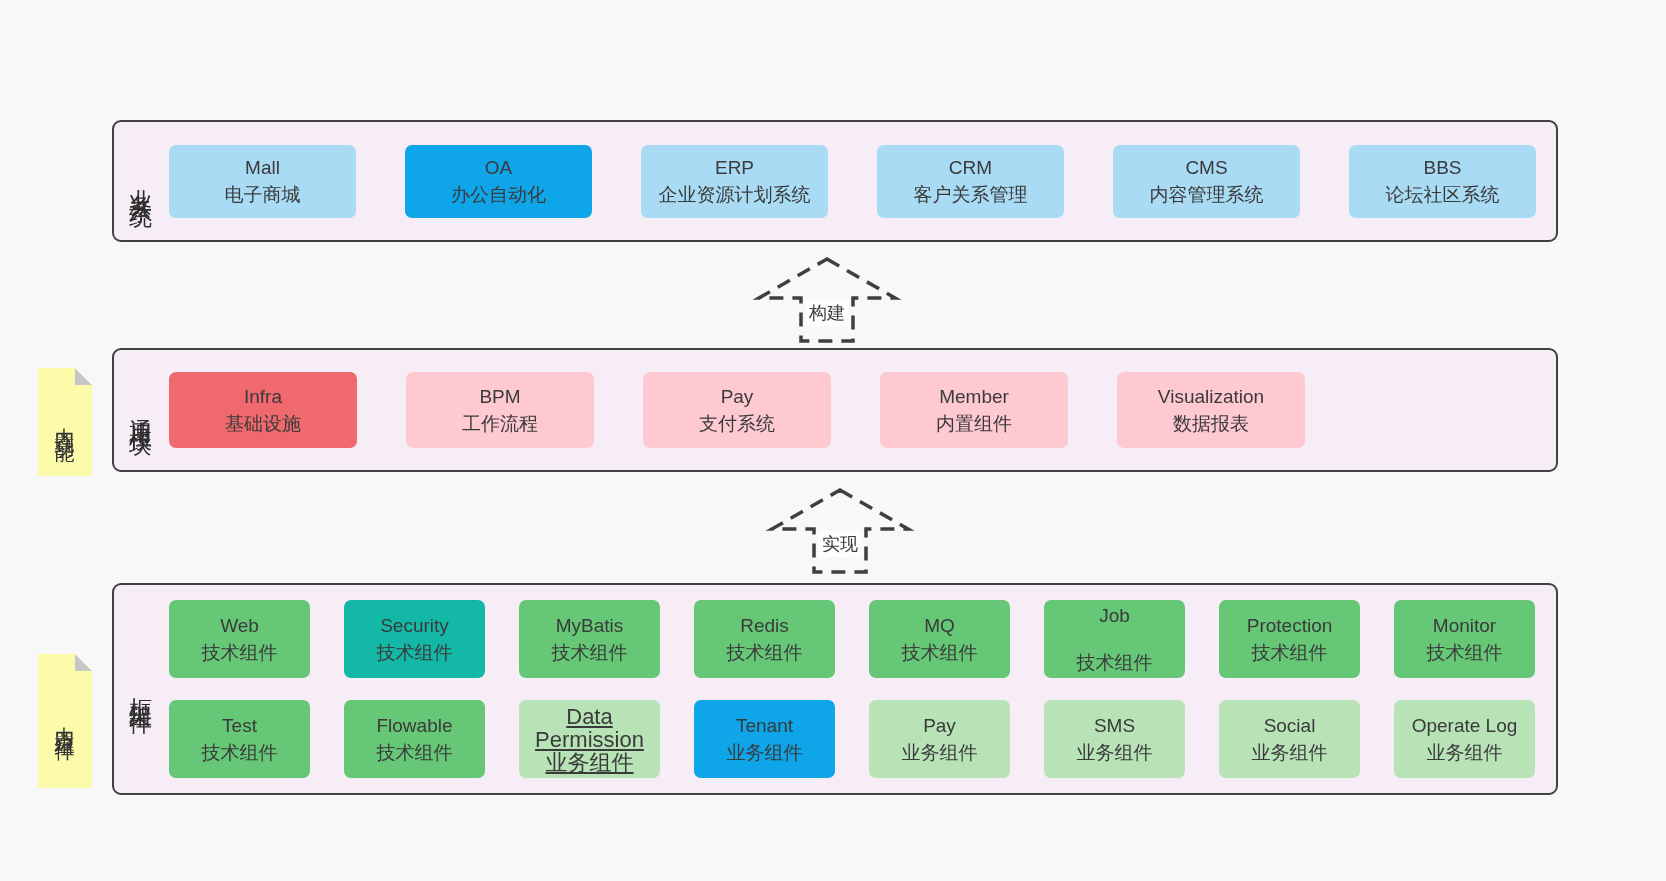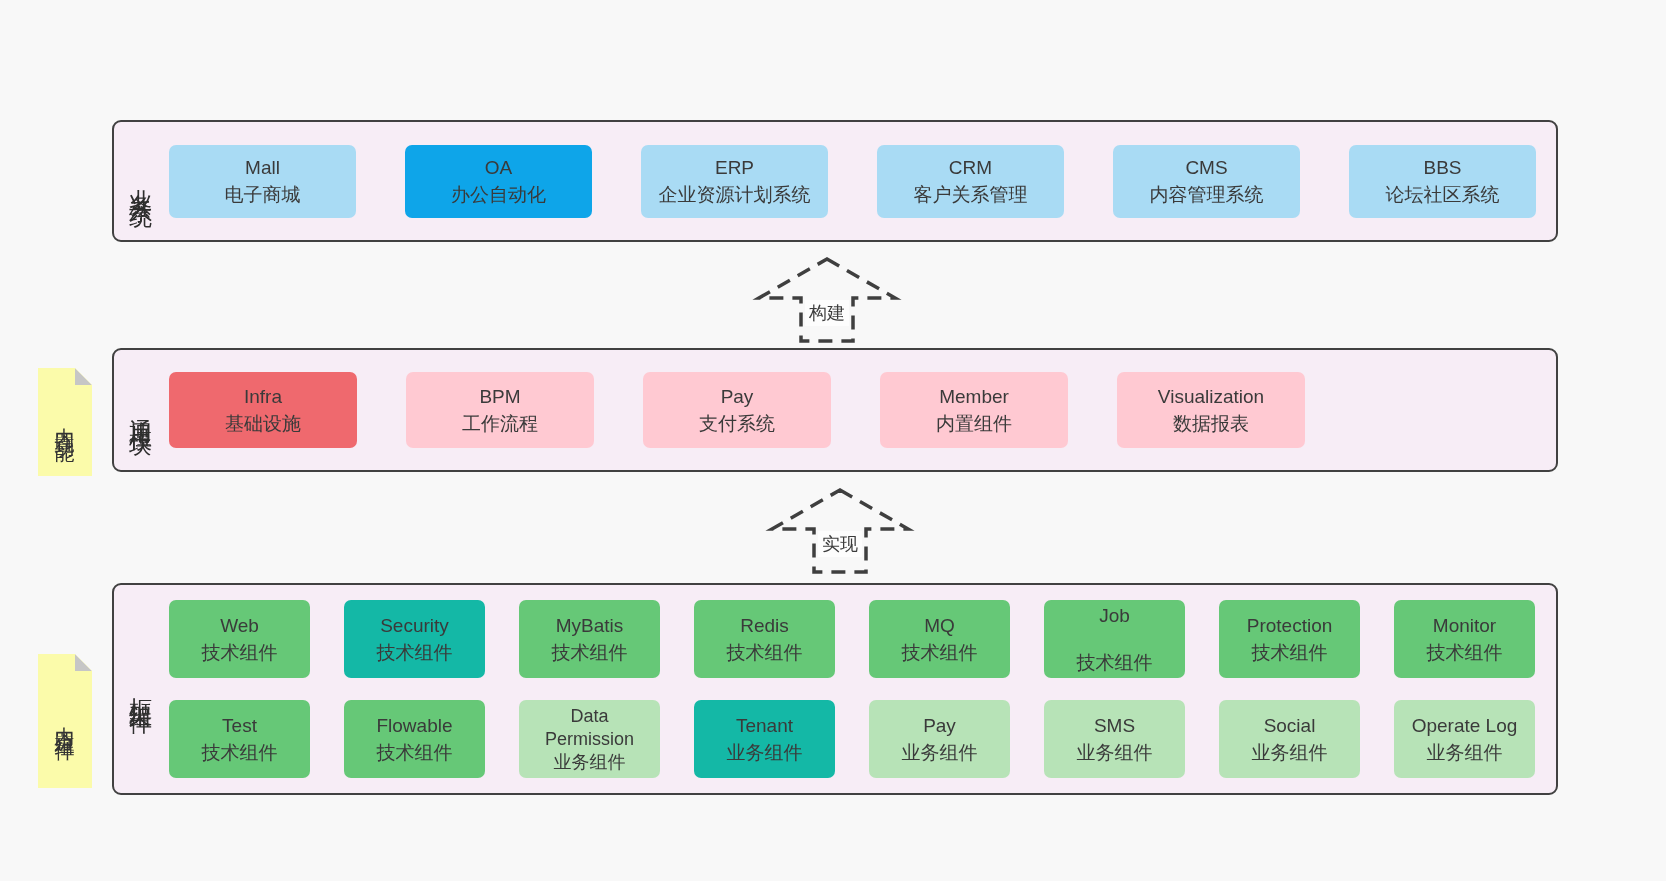--- a/index.html
+++ b/index.html
@@ -31,21 +31,21 @@
 
   
   .box{
     border-radius:7px; display:flex; flex-direction:column; align-items:center; justify-content:center;
     text-align:center; color:var(--text);
   }
   .band-1 .box{width:187px; height:73px;}
   .band-2 .box{width:188px; height:76px;}
   .band-3 .box{width:141px; height:78px;}
   .box-line{font-size:19px; line-height:27px; white-space:nowrap;}
-  .box.compact .box-line{font-size:18px; line-height:23px;}
+  .box.compact .box-line{font-size:22px; line-height:23px;text-decoration:underline;}
 
   
   .note{
     position:absolute; left:38px; width:54px; background:var(--note-bg); z-index:3;
     clip-path:polygon(0 0, calc(100% - 17px) 0, 100% 17px, 100% 100%, 0 100%);
     display:flex; align-items:center; justify-content:center;
   }
   .note-mid{top:368px; height:108px;}
   .note-bottom{top:654px; height:134px;}
   .fold{position:absolute; top:0; right:0; width:17px; height:17px;
@@ -198,21 +198,21 @@
           </div>
           <div class="box" style="background: rgb(102, 200, 119);">
             <div class="box-line">Flowable</div>
             <div class="box-line">技术组件</div>
           </div>
           <div class="box compact" style="background: rgb(183, 227, 183);">
             <div class="box-line">Data</div>
             <div class="box-line">Permission</div>
             <div class="box-line">业务组件</div>
           </div>
-          <div class="box" style="background: #14b8a6; text-align: right;">
+          <div class="box" style="background: #0ea5e9; text-align: right;">
             <div class="box-line">Tenant</div>
             <div class="box-line">业务组件</div>
           </div>
           <div class="box" style="background: rgb(183, 227, 183);">
             <div class="box-line">Pay</div>
             <div class="box-line">业务组件</div>
           </div>
           <div class="box" style="background: rgb(183, 227, 183);">
             <div class="box-line">SMS</div>
             <div class="box-line">业务组件</div>

